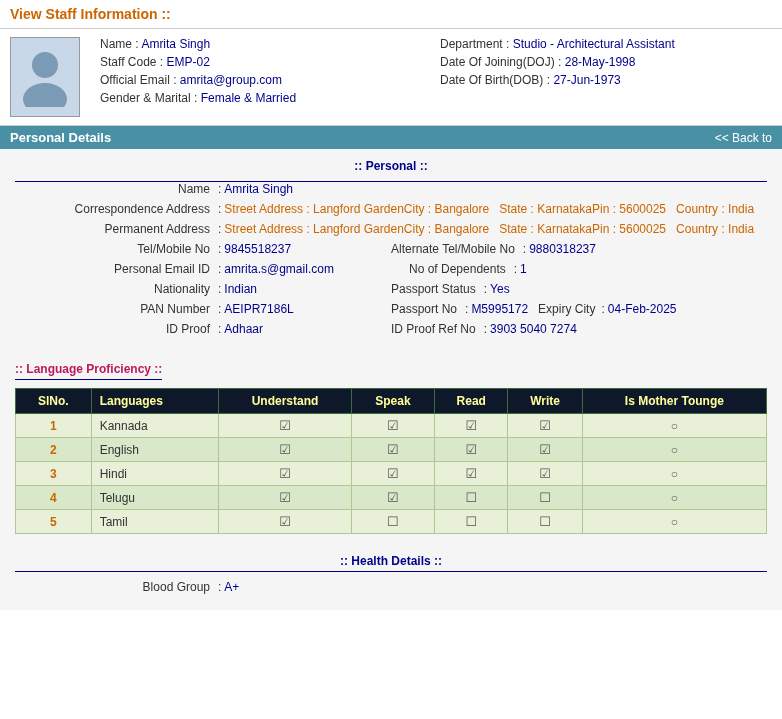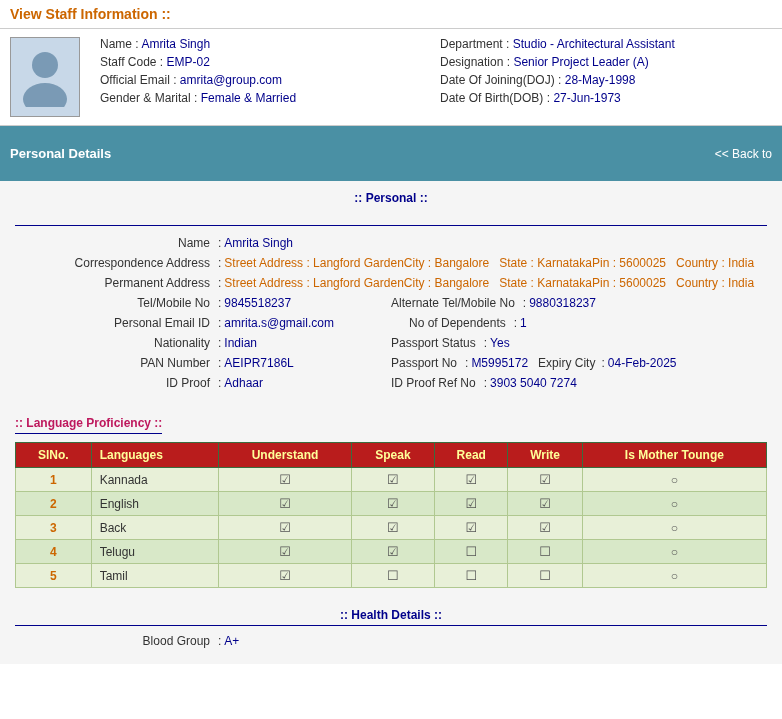--- a/index.html
+++ b/index.html
@@ -67,21 +67,21 @@
       font-size: 12px;
     }
 
     .field-value {
       color: #00008b;
       font-size: 12px;
     }
 
     .section-header-bar {
       background: #4a90a4;
-      padding: 20px 10px;
+      padding: 4px 10px;
       display: flex;
       justify-content: space-between;
       align-items: center;
     }
 
     .section-header-bar .section-title {
       color: #fff;
       font-weight: bold;
       font-size: 13px;
     }
@@ -96,22 +96,21 @@
       padding: 10px 15px;
       background: #f5f5f5;
     }
 
     .subsection-title {
       color: #00008b;
       font-size: 12px;
       font-weight: bold;
       text-align: center;
       border-bottom: 1px solid #00008b;
-      padding-bottom: 20px;
-      margin-bottom: 10px;
+      padding-bottom: 8px;
       display: inline-block;
       width: 100%;
     }
 
     .personal-row {
       display: flex;
       margin-bottom: 6px;
       align-items: flex-start;
     }
 
@@ -172,21 +171,21 @@
       display: inline-block;
     }
 
     .lang-table {
       width: 100%;
       border-collapse: collapse;
       font-size: 12px;
     }
 
     .lang-table thead tr {
-      background: #b91c1c;
+      background: #0f172a;
       color: #fff;
     }
 
     .lang-table thead th {
       padding: 5px 8px;
       text-align: center;
       font-weight: bold;
       border: 1px solid #3a6c3e;
       color: #ffff99;
     }
@@ -290,25 +289,20 @@
         <span class="field-label"> : </span>
         <span class="field-value">Female &amp; Married</span>
       </div>
     </div>
 
     <div class="staff-col">
       <div class="field-row">
         <span class="field-label">Department</span>
         <span class="field-label"> : </span>
         <span class="field-value">Studio - Architectural Assistant</span>
-      </div>
-      <div class="field-row">
-        <span class="field-label">Designation</span>
-        <span class="field-label"> : </span>
-        <span class="field-value">Senior Project Leader (A)</span>
       </div>
       <div class="field-row">
         <span class="field-label">Date Of Joining(DOJ)</span>
         <span class="field-label"> : </span>
         <span class="field-value">28-May-1998</span>
       </div>
       <div class="field-row">
         <span class="field-label">Date Of Birth(DOB)</span>
         <span class="field-label"> : </span>
         <span class="field-value">27-Jun-1973</span>
@@ -489,21 +483,21 @@
       <td class="col-no" style="color:#cc6600;font-weight:bold;">2</td>
       <td class="col-lang">English</td>
       <td><span class="checkbox-icon">☑</span></td>
       <td><span class="checkbox-icon">☑</span></td>
       <td><span class="checkbox-icon">☑</span></td>
       <td><span class="checkbox-icon">☑</span></td>
       <td><span class="radio-icon">○</span></td>
     </tr>
         <tr>
       <td class="col-no" style="color:#cc6600;font-weight:bold;">3</td>
-      <td class="col-lang">Back</td>
+      <td class="col-lang">Hindi</td>
       <td><span class="checkbox-icon">☑</span></td>
       <td><span class="checkbox-icon">☑</span></td>
       <td><span class="checkbox-icon">☑</span></td>
       <td><span class="checkbox-icon">☑</span></td>
       <td><span class="radio-icon">○</span></td>
     </tr>
         <tr>
       <td class="col-no" style="color:#cc6600;font-weight:bold;">4</td>
       <td class="col-lang">Telugu</td>
       <td><span class="checkbox-icon">☑</span></td>

